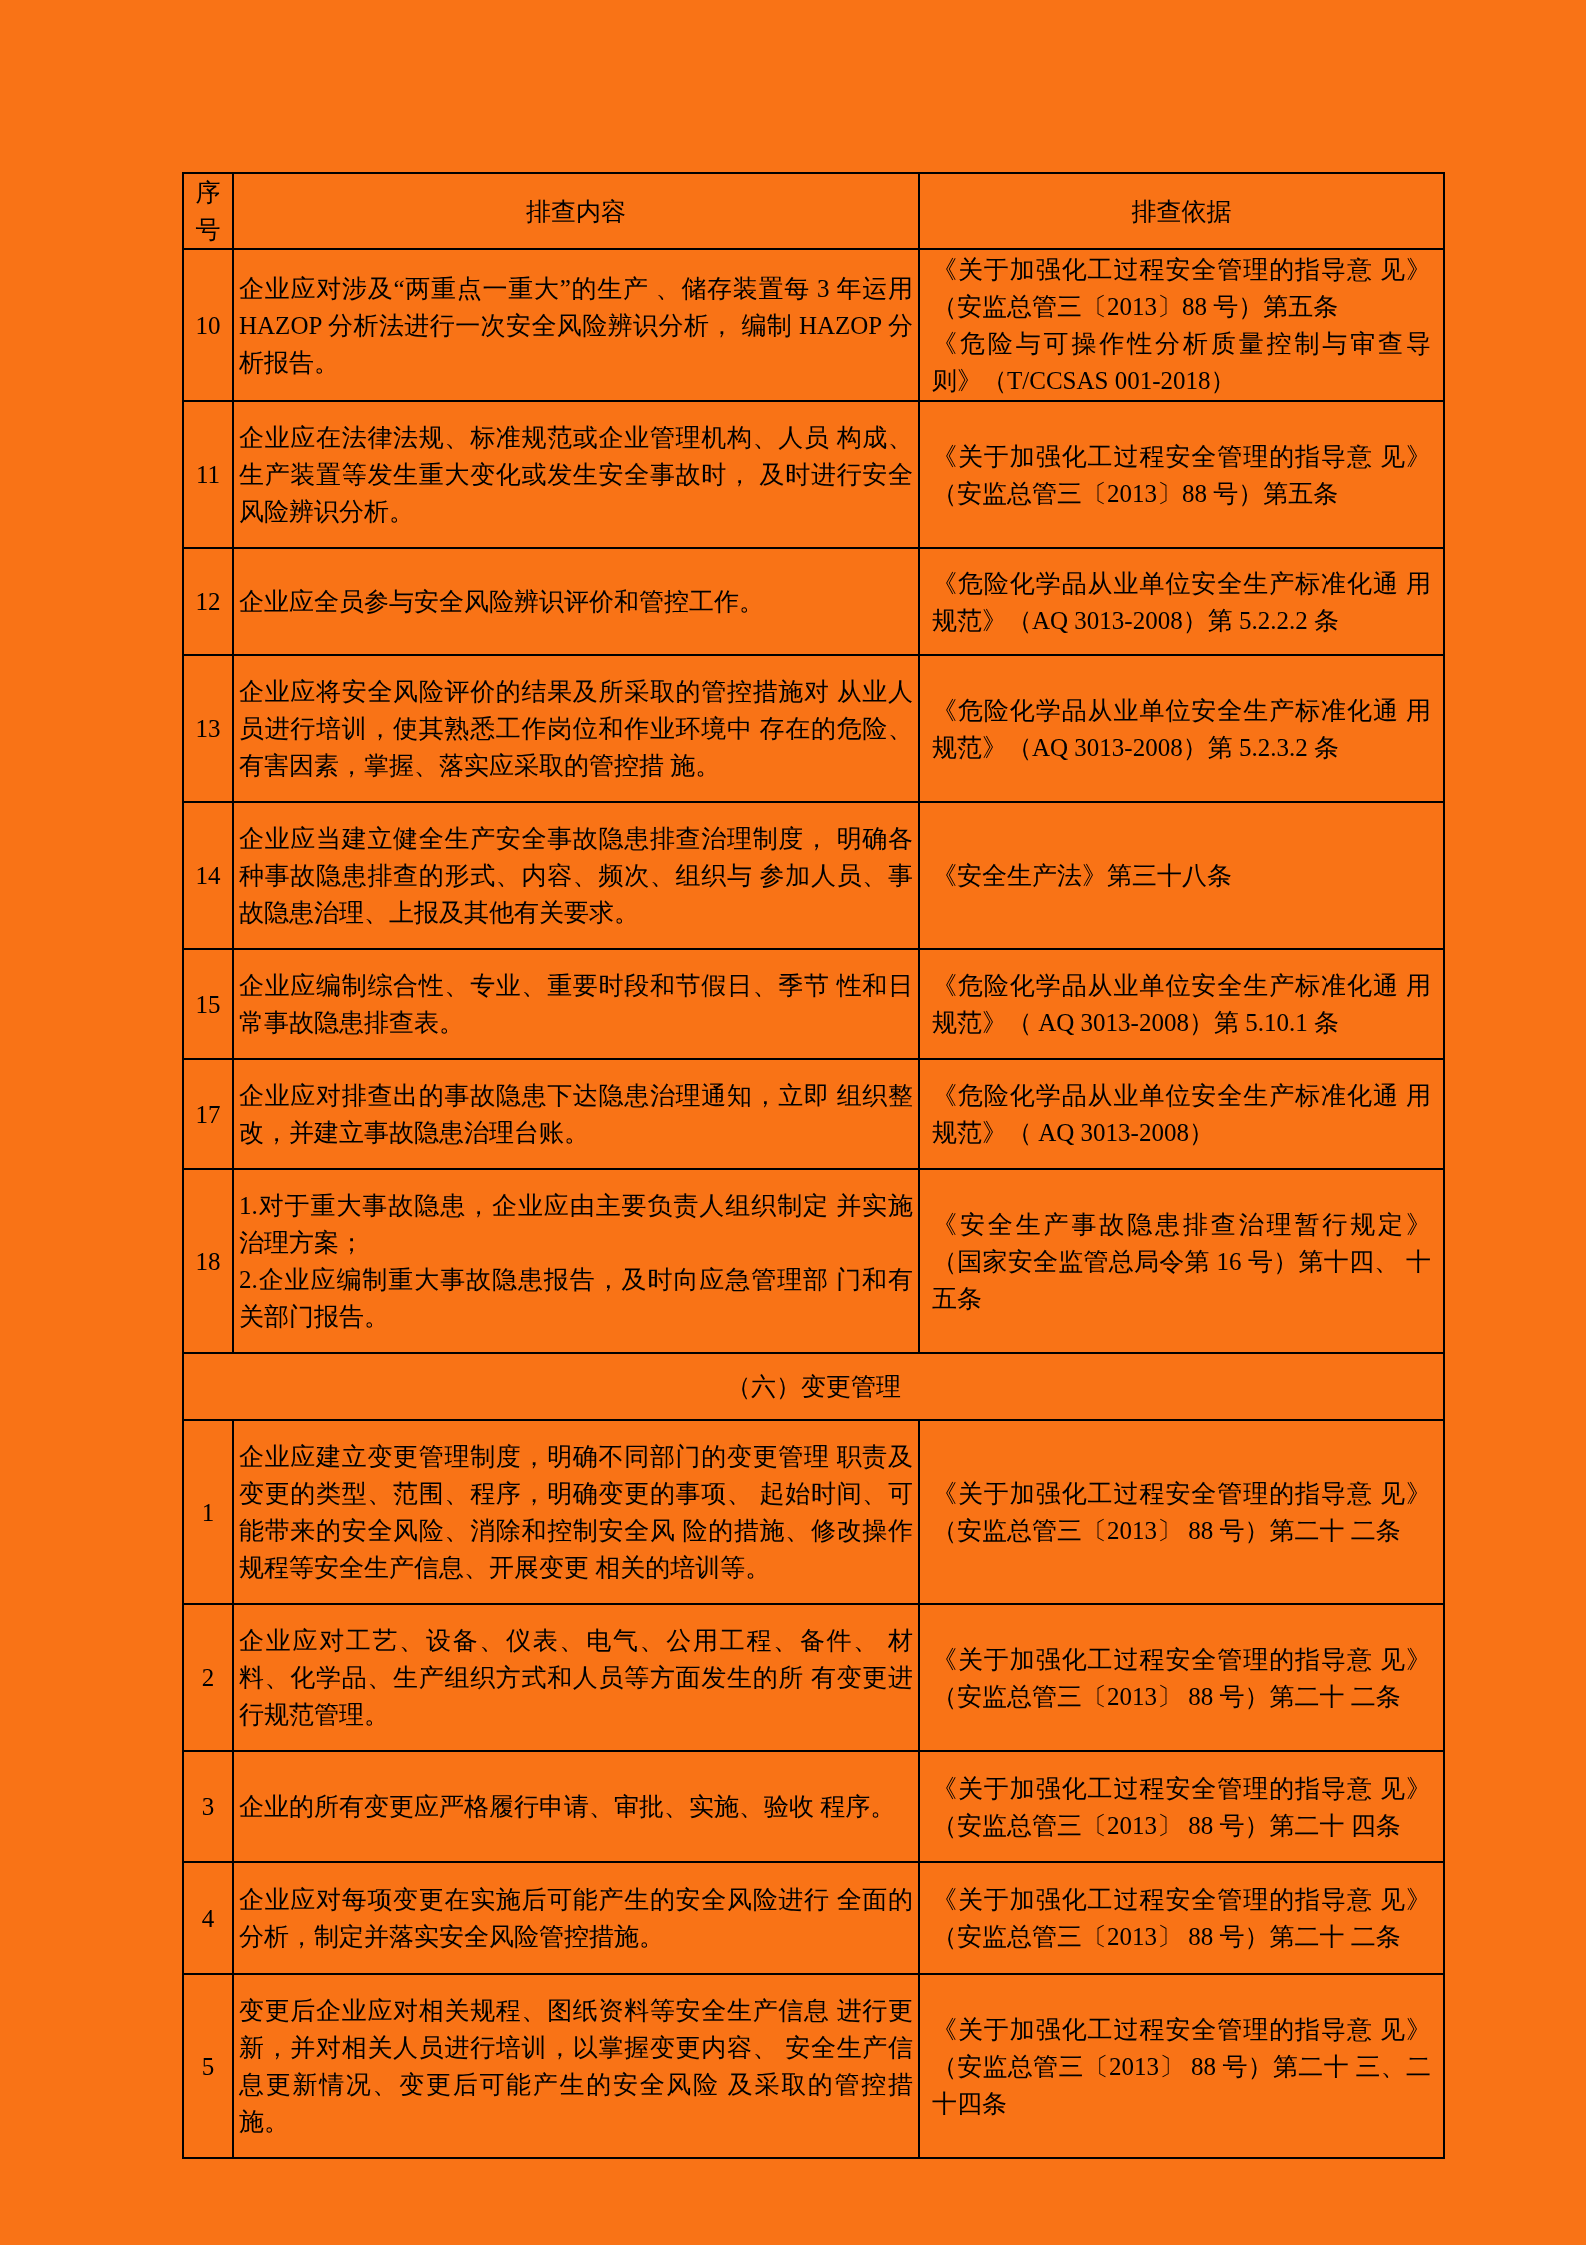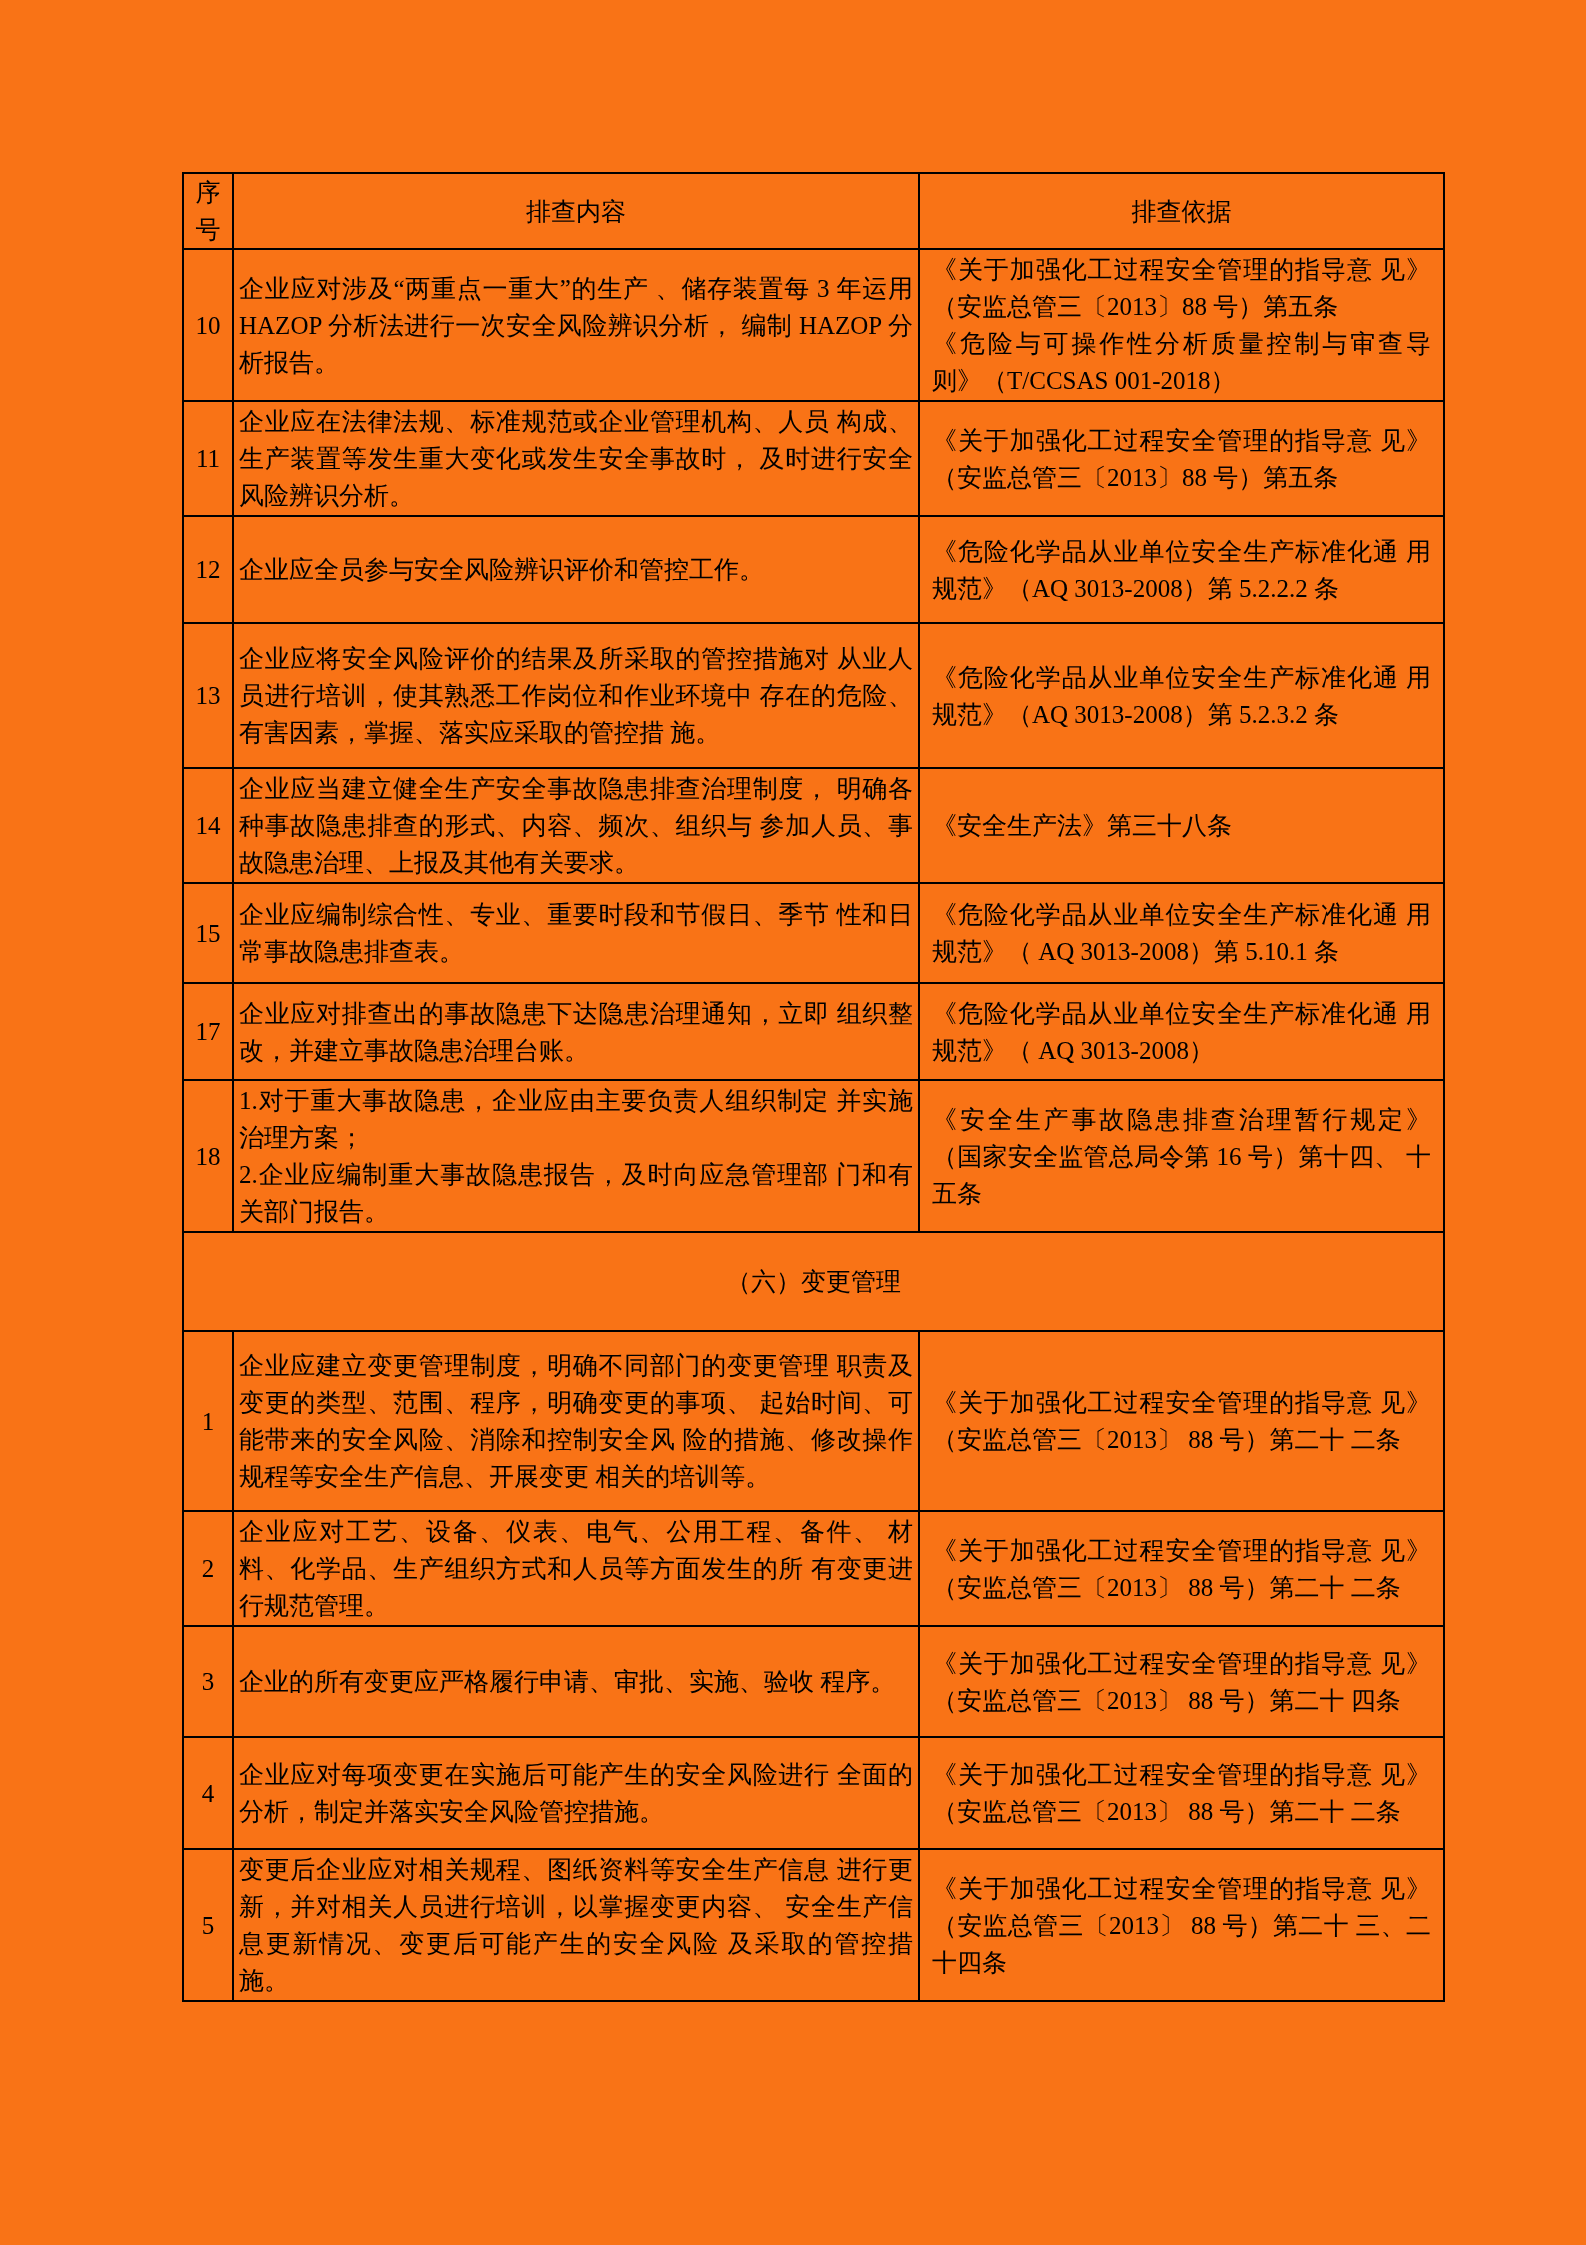--- a/index.html
+++ b/index.html
@@ -18,21 +18,21 @@
   table.inspection th,
   table.inspection td{
     border:2px solid #000;
     font-size:25px;line-height:37px;
     font-weight:normal;
     vertical-align:middle;
     overflow:hidden;
   }
   th.col-h{height:48px;text-align:center;padding:0;}
   td.no-cell{text-align:center;padding:0;border-radius:13px;}
-  td.content-cell{text-align:justify;padding:1px 5px;white-space:pre-line;}
+  td.content-cell{text-align:justify;padding:17px 5px;white-space:pre-line;}
   td.basis-cell{text-align:justify;padding:1px 12px;white-space:pre-line;}
   td.section-cell{text-align:center;padding:0;}
 </style>
 </head>
 <body>
 
 <div class="page">
   <table class="inspection">
     <colgroup>
       <col style="width:50px">
@@ -82,21 +82,21 @@
           <td class="no-cell">17</td>
           <td class="content-cell">企业应对排查出的事故隐患下达隐患治理通知，立即 组织整改，并建立事故隐患治理台账。</td>
           <td class="basis-cell">《危险化学品从业单位安全生产标准化通 用规范》（ AQ 3013-2008）</td>
         </tr>
         <tr style="height: 145px;">
           <td class="no-cell">18</td>
           <td class="content-cell">1.对于重大事故隐患，企业应由主要负责人组织制定 并实施治理方案；
 2.企业应编制重大事故隐患报告，及时向应急管理部 门和有关部门报告。</td>
           <td class="basis-cell">《安全生产事故隐患排查治理暂行规定》（国家安全监管总局令第 16 号）第十四、 十五条</td>
         </tr>
-        <tr style="height: 99px;">
+        <tr style="height: 67px;">
           <td colspan="3" class="section-cell">（六）变更管理</td>
         </tr>
         <tr style="height: 180px;">
           <td class="no-cell">1</td>
           <td class="content-cell">企业应建立变更管理制度，明确不同部门的变更管理 职责及变更的类型、范围、程序，明确变更的事项、 起始时间、可能带来的安全风险、消除和控制安全风 险的措施、修改操作规程等安全生产信息、开展变更 相关的培训等。</td>
           <td class="basis-cell">《关于加强化工过程安全管理的指导意 见》（安监总管三〔2013〕 88 号）第二十 二条</td>
         </tr>
         <tr style="height: 112px;">
           <td class="no-cell">2</td>
           <td class="content-cell">企业应对工艺、设备、仪表、电气、公用工程、备件、 材料、化学品、生产组织方式和人员等方面发生的所 有变更进行规范管理。</td>

